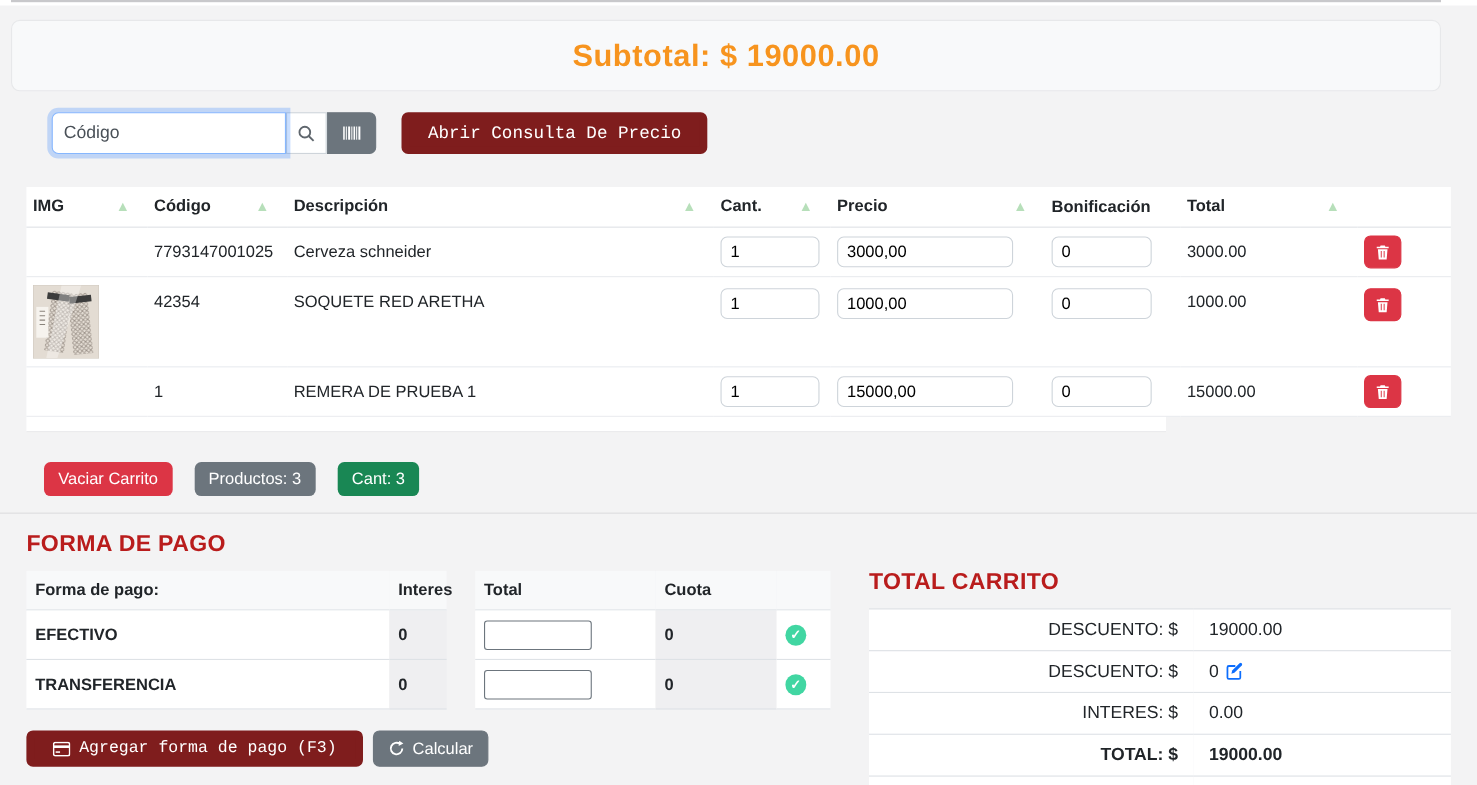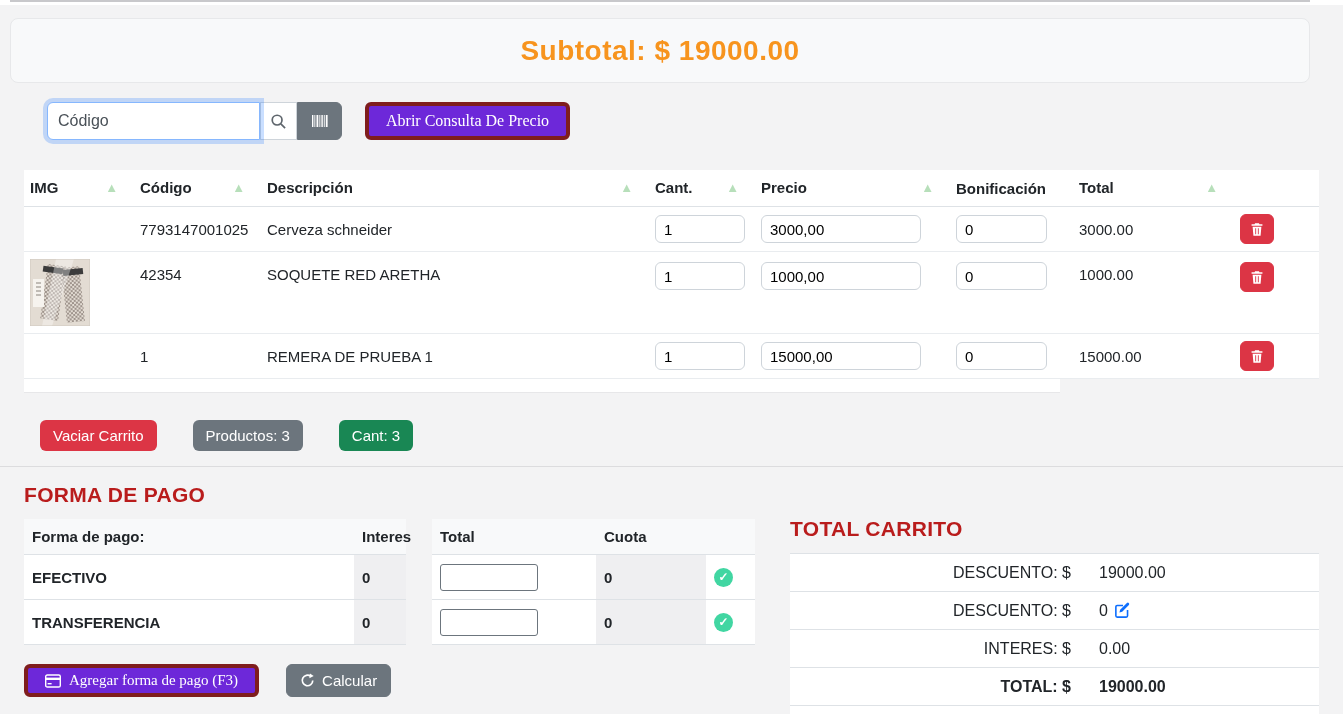--- a/index.html
+++ b/index.html
@@ -48,23 +48,23 @@
   .codigo-input::placeholder { color: #495057; opacity: 1; }
   .btn-search {
     width: 37px; height: 38px; background: #fff; border: 1px solid #ced4da;
     display: flex; align-items: center; justify-content: center; cursor: pointer; z-index: 1;
   }
   .btn-barcode {
     width: 45px; height: 38px; background: #6c757d; border: 1px solid #6c757d;
     border-radius: 0 6px 6px 0; display: flex; align-items: center; justify-content: center; cursor: pointer;
   }
   .btn-primary {
-    background: #6d28d9; color: #fff; border: 4px solid #7f1d1d; border-radius: 6px;
+    background: #7f1d1d; color: #fff; border: 7px solid #7f1d1d; border-radius: 6px;
     font-size: 16px; padding: 0 17px; height: 38px; cursor: pointer;
-    font-family: Liberation Serif, serif; display: flex; align-items: center; gap: 8px;
+    font-family: Liberation Mono, monospace; display: flex; align-items: center; gap: 8px;
   }
   .open-price { margin-left: 23px; }
 
   
   .cart-wrap { margin: 30px 24px 0 24px; background: #fff; }
   table.cart { width: 100%; border-collapse: collapse; font-size: 15px; table-layout: fixed; }
   table.cart thead th {
     text-align: left; font-weight: 700; padding: 9px 6px; color: #212529;
     border-bottom: 1px solid #dee2e6; cursor: pointer; position: relative;
   }
@@ -79,21 +79,21 @@
   .btn-del {
     width: 34px; height: 30px; background: #dc3545; border: 1px solid #dc3545;
     border-radius: 6px; display: flex; align-items: center; justify-content: center; cursor: pointer;
   }
   
   .hscroll { margin: 0 0 0 24px; width: 1295px; height: 14px; position: relative; }
   .hscroll-thumb { position: absolute; left: 0; top: 0; width: 1036px; height: 14px;
     background: #fff; border-bottom: 1px solid #e7e7e9; }
 
   
-  .cart-actions { margin: 27px 0 0 40px; display: flex; gap: 36px; align-items: center; }
+  .cart-actions { margin: 27px 0 0 40px; display: flex; gap: 20px; align-items: center; }
   .btn-chip { height: 31px; border-radius: 6px; border: none; color: #fff; font-size: 15px;
     padding: 0 13px; font-family: "Liberation Sans", sans-serif; cursor: pointer; }
   .bg-danger { background: #dc3545; } .bg-secondary { background: #6c757d; } .bg-success { background: #198754; }
 
   hr.divider { border: none; border-top: 1px solid #dcdcde; margin-top: 15px; }
 
   
   .bottom { display: flex; justify-content: space-between; padding: 16px 24px 0 24px; align-items: flex-start; }
   .section-title { color: #b91c1c; font-size: 21px; font-weight: 700; margin-bottom: 12px; letter-spacing: .3px; }
 
@@ -103,21 +103,21 @@
   table.pay th { text-align: left; font-weight: 700; background: #f8f9fa; padding: 9px 8px;
     border-bottom: 1px solid #dee2e6; height: 36px; }
   table.pay td { background: #fff; border-bottom: 1px solid #dee2e6; padding: 8px; height: 45px; vertical-align: middle; }
   table.pay .spacer { background: transparent !important; border-bottom: none !important; padding: 0; }
   table.pay .stripe { background: #efeff1; }
   table.pay .bold { font-weight: 700; }
   .pay-input { width: 98px; height: 27px; border: 1px solid #6c757d; border-radius: 3px;
     font-size: 15px; padding: 0 6px; font-family: "Liberation Sans", sans-serif; background: #fff; }
   .check-circle { width: 19px; height: 19px; border-radius: 50%; background: #41d6a2; color: #fff;
     font-size: 12px; font-weight: 700; display: flex; align-items: center; justify-content: center; cursor: pointer; }
-  .pay-buttons { margin-top: 19px; display: flex; gap: 27px; }
+  .pay-buttons { margin-top: 19px; display: flex; gap: 9px; }
   .btn-calc { background: #6c757d; color: #fff; border: 1px solid #6c757d; border-radius: 6px;
     height: 33px; padding: 0 13px; font-size: 15px; display: flex; align-items: center; gap: 7px;
     cursor: pointer; font-family: "Liberation Sans", sans-serif; }
   .btn-primary.sm { height: 33px; font-size: 15px; }
 
   
   .totals-col { width: 529px; margin-top: 34px; }
   table.totals { width: 529px; border-collapse: collapse; font-size: 16px; table-layout: fixed; }
   table.totals td { background: #fff; border-top: 1px solid #dee2e6; border-bottom: 1px solid #dee2e6;
     height: 38px; vertical-align: middle; }

